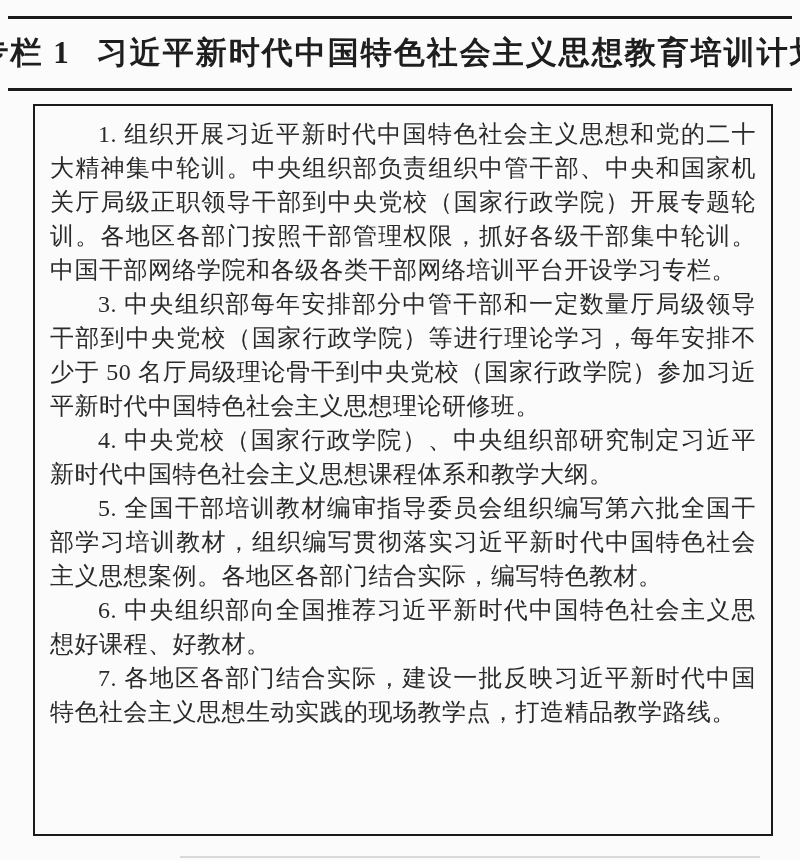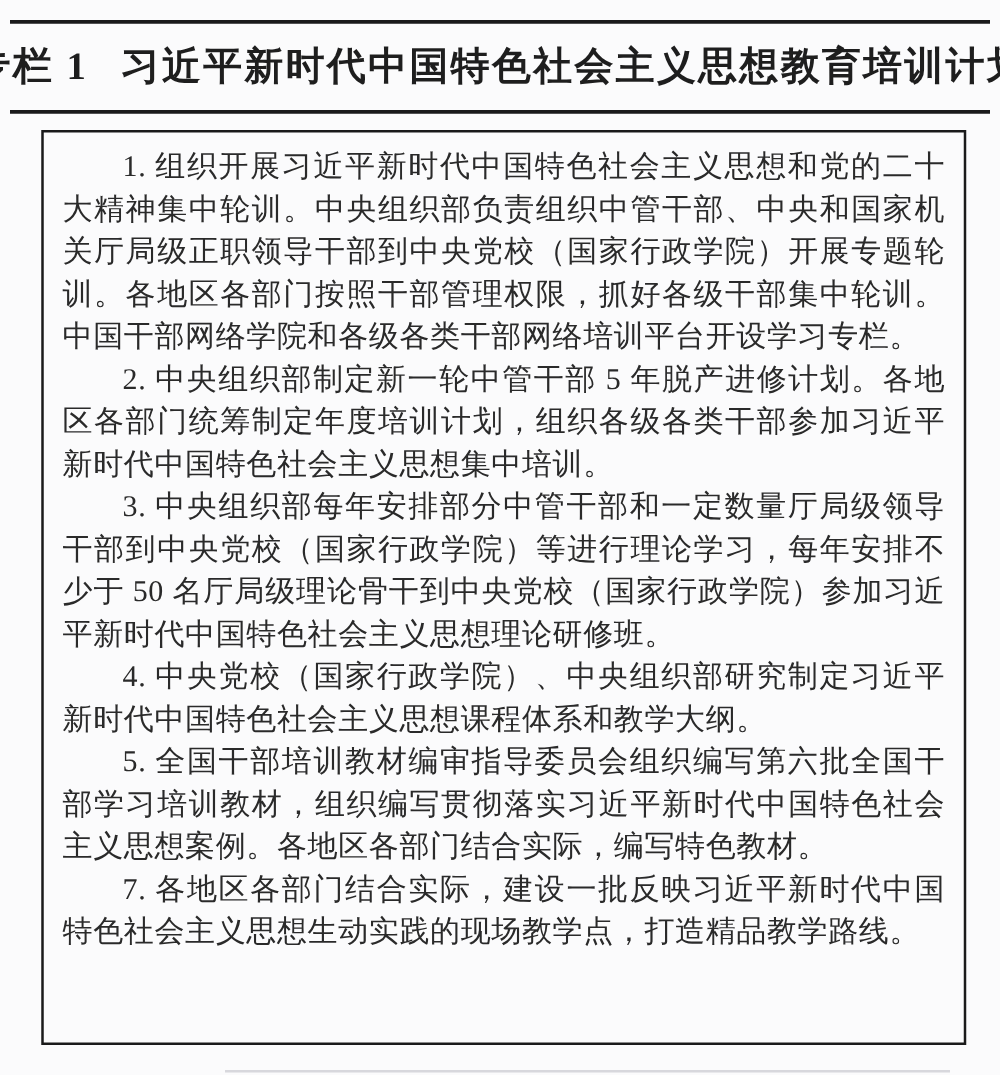--- a/index.html
+++ b/index.html
@@ -89,22 +89,22 @@
 
   <div class="title-row">
     <span>专栏 1</span>
     <span>习近平新时代中国特色社会主义思想教育培训计划</span>
   </div>
 
   <div class="rule rule-bottom"></div>
 
   <div class="content-box">
     <p>1. 组织开展习近平新时代中国特色社会主义思想和党的二十大精神集中轮训。中央组织部负责组织中管干部、中央和国家机关厅局级正职领导干部到中央党校（国家行政学院）开展专题轮训。各地区各部门按照干部管理权限，抓好各级干部集中轮训。中国干部网络学院和各级各类干部网络培训平台开设学习专栏。</p>
-    <p>2. 中央组织部制定新一轮中管干部 5 年脱产进修计划。各地区各部门统筹制定年度培训计划，组织各级各类干部参加习近平新时代中国特色社会主义思想集中培训。</p>
     <p>3. 中央组织部每年安排部分中管干部和一定数量厅局级领导干部到中央党校（国家行政学院）等进行理论学习，每年安排不少于 50 名厅局级理论骨干到中央党校（国家行政学院）参加习近平新时代中国特色社会主义思想理论研修班。</p>
     <p>4. 中央党校（国家行政学院）、中央组织部研究制定习近平新时代中国特色社会主义思想课程体系和教学大纲。</p>
     <p>5. 全国干部培训教材编审指导委员会组织编写第六批全国干部学习培训教材，组织编写贯彻落实习近平新时代中国特色社会主义思想案例。各地区各部门结合实际，编写特色教材。</p>
+    <p>6. 中央组织部向全国推荐习近平新时代中国特色社会主义思想好课程、好教材。</p>
     <p>7. 各地区各部门结合实际，建设一批反映习近平新时代中国特色社会主义思想生动实践的现场教学点，打造精品教学路线。</p>
   </div>
 
   <div class="scan-artifact"></div>
 
 </div>
 
 </body></html>

